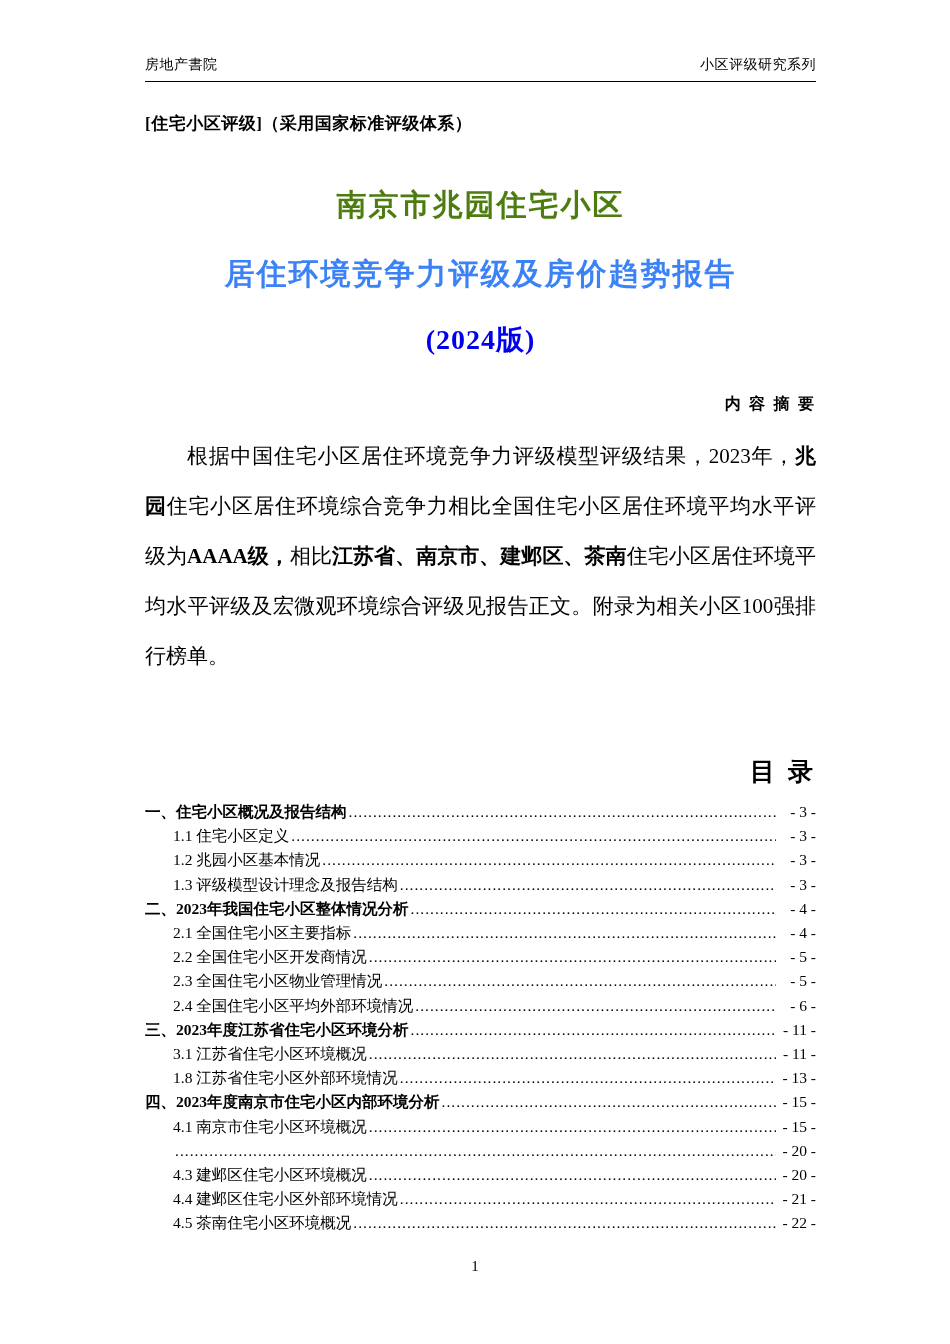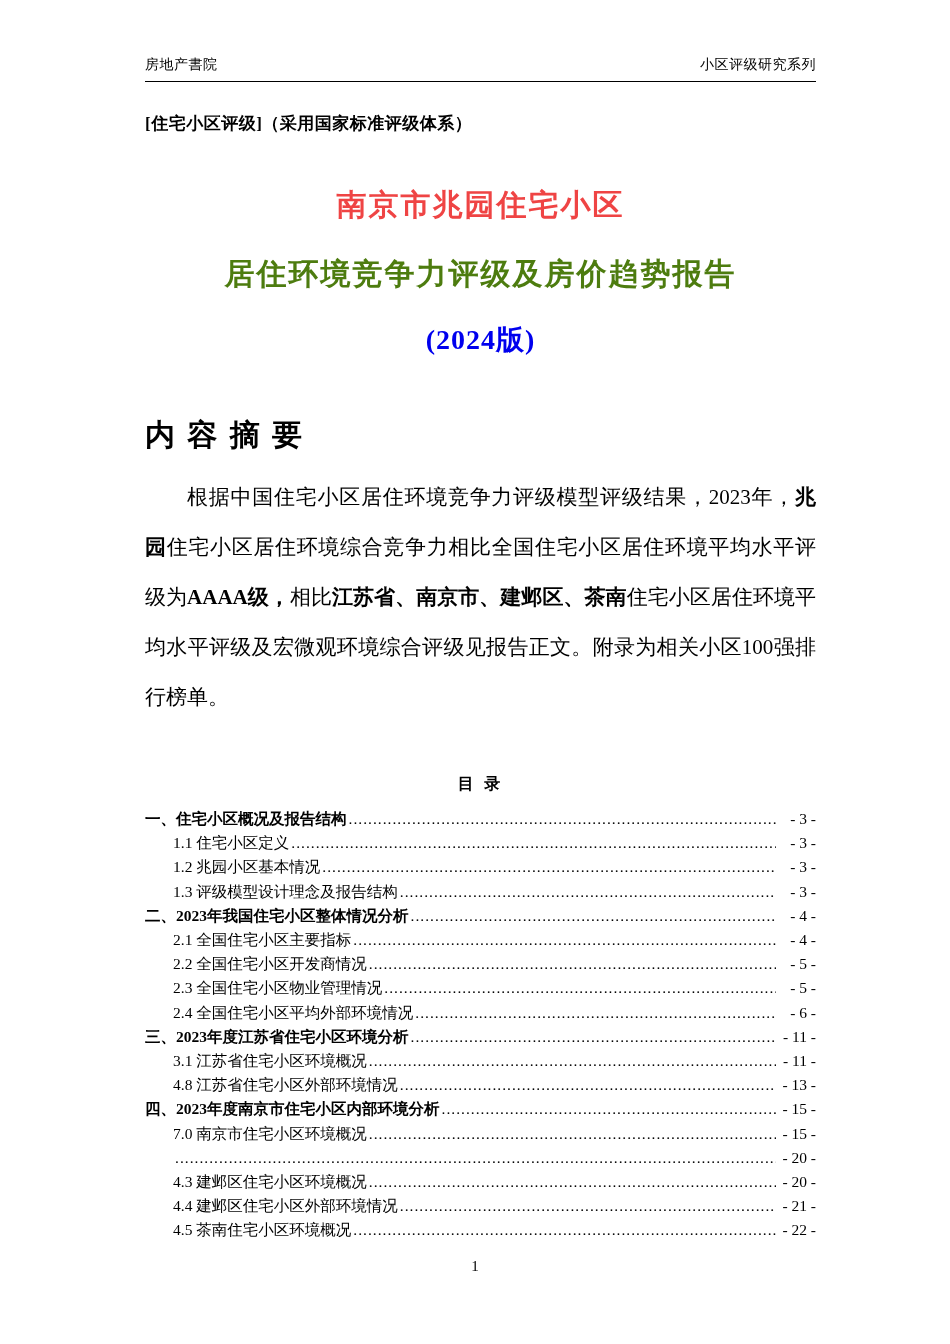--- a/index.html
+++ b/index.html
@@ -46,40 +46,40 @@
   .title-line2 { margin-top: 28px; }
   .title-line3 {
     color: #0000ee;
     font-weight: bold;
     font-size: 28px;
     margin-top: 26px;
     letter-spacing: 1px;
   }
   
   .abstract-heading {
-    margin-top: 56px;
-    text-align: left;
-    font-size: 30px;
+    margin-top: 35px;
+    text-align: right;
+    font-size: 16px;
     font-weight: bold;
     font-family: "Liberation Sans", "DejaVu Sans", sans-serif;
     letter-spacing: 2px;
   }
   .abstract-paragraph {
     margin-top: 16px;
     font-size: 21px;
     line-height: 50px;
     text-align: justify;
     text-indent: 2em;
   }
   .abstract-paragraph .bold { font-weight: bold; }
   
   .toc-heading {
-    margin-top: 52px;
-    text-align: center;
-    font-size: 16px;
+    margin-top: 74px;
+    text-align: right;
+    font-size: 25px;
     font-weight: bold;
     font-family: "Liberation Sans", "DejaVu Sans", sans-serif;
     letter-spacing: 3px;
   }
   .toc-list { margin-top: 12px; }
   .toc-item {
     display: flex;
     align-items: baseline;
     font-size: 15.5px;
     line-height: 24.2px;
@@ -116,22 +116,22 @@
 <div class="page">
 
   <div class="header-row">
     <span>房地产書院</span>
     <span>小区评级研究系列</span>
   </div>
 
   <div class="tagline">[住宅小区评级]（采用国家标准评级体系）</div>
 
   <div class="title-block">
-    <div class="title-line1" style="color: #ef4444;">南京市兆园住宅小区</div>
-    <div class="title-line2" style="color: #4d7c0f;">居住环境竞争力评级及房价趋势报告</div>
+    <div class="title-line1" style="color: #4d7c0f;">南京市兆园住宅小区</div>
+    <div class="title-line2" style="color: #3b82f6;">居住环境竞争力评级及房价趋势报告</div>
     <div class="title-line3" style="color: rgb(0, 0, 238);">(2024版)</div>
   </div>
 
   <div class="abstract-heading">内 容 摘 要</div>
 
   <div class="abstract-paragraph"><span>根据中国住宅小区居住环境竞争力评级模型评级结果，2023年，</span><span class="bold">兆园</span><span>住宅小区居住环境综合竞争力相比全国住宅小区居住环境平均水平评级为</span><span class="bold">AAAA级，</span><span>相比</span><span class="bold">江苏省、南京市、建邺区、茶南</span><span>住宅小区居住环境平均水平评级及宏微观环境综合评级见报告正文。附录为相关小区100强排行榜单。</span></div>
 
   <div class="toc-heading">目 录</div>
 
   <div class="toc-list">
@@ -184,31 +184,31 @@
         <span class="toc-label">三、2023年度江苏省住宅小区环境分析</span>
         <span class="toc-dots"></span>
         <span class="toc-page">- 11 -</span>
       </div>
       <div class="toc-item level2">
         <span class="toc-label">3.1 江苏省住宅小区环境概况</span>
         <span class="toc-dots"></span>
         <span class="toc-page">- 11 -</span>
       </div>
       <div class="toc-item level2">
-        <span class="toc-label">4.8 江苏省住宅小区外部环境情况</span>
+        <span class="toc-label">1.8 江苏省住宅小区外部环境情况</span>
         <span class="toc-dots"></span>
         <span class="toc-page">- 13 -</span>
       </div>
       <div class="toc-item level1">
         <span class="toc-label">四、2023年度南京市住宅小区内部环境分析</span>
         <span class="toc-dots"></span>
         <span class="toc-page">- 15 -</span>
       </div>
       <div class="toc-item level2">
-        <span class="toc-label">7.0 南京市住宅小区环境概况</span>
+        <span class="toc-label">4.1 南京市住宅小区环境概况</span>
         <span class="toc-dots"></span>
         <span class="toc-page">- 15 -</span>
       </div>
       <div class="toc-item level2">
         <span class="toc-dots"></span>
         <span class="toc-page">- 20 -</span>
       </div>
       <div class="toc-item level2">
         <span class="toc-label">4.3 建邺区住宅小区环境概况</span>
         <span class="toc-dots"></span>

